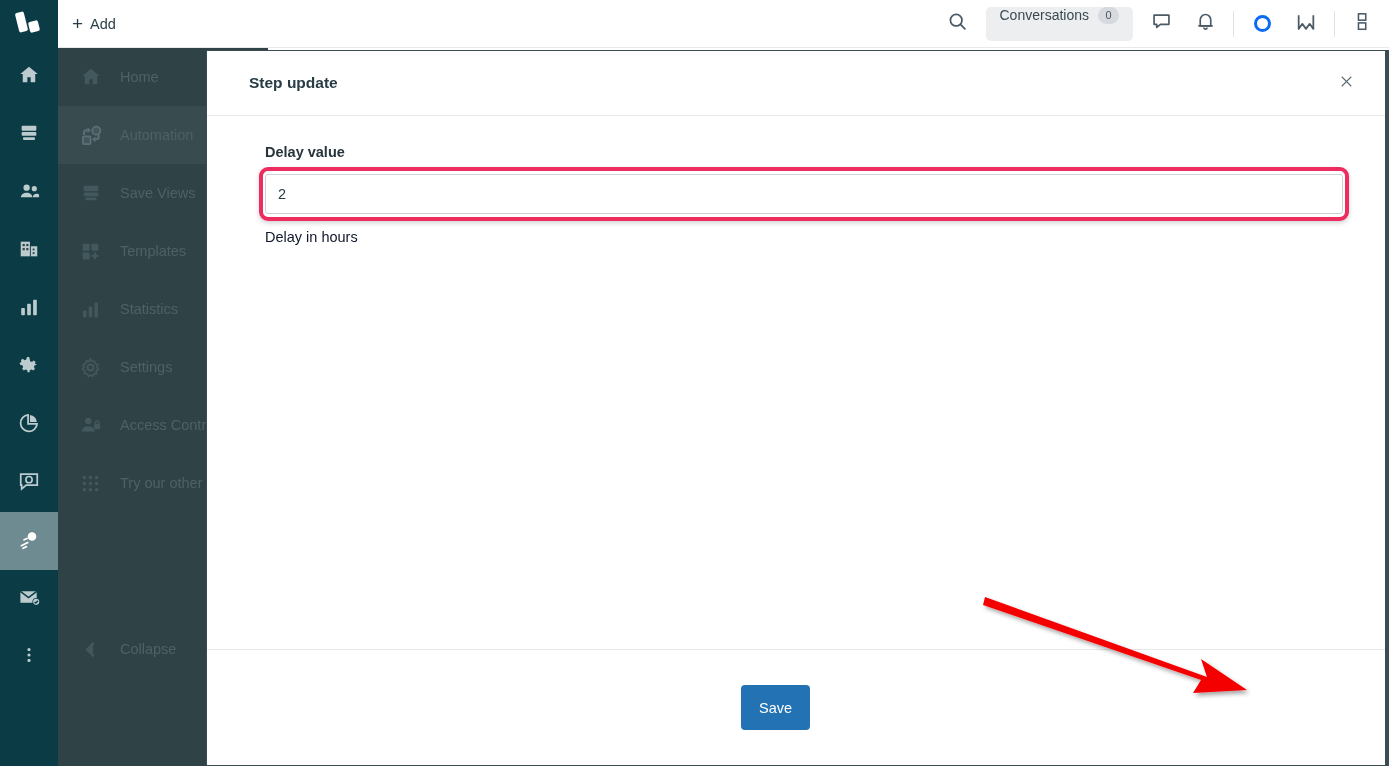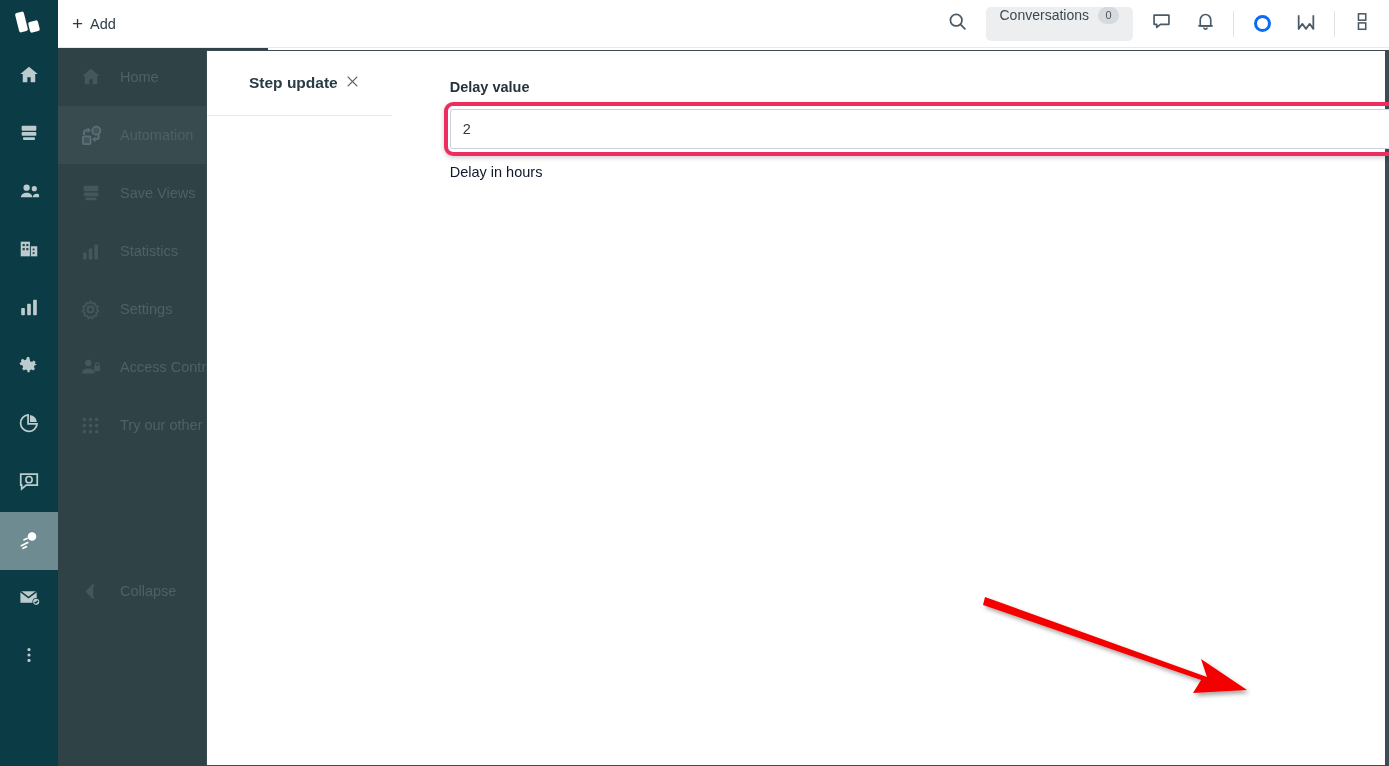--- a/index.html
+++ b/index.html
@@ -126,21 +126,21 @@
     border: 3.2px solid #0b6bf2;
   }
   .modal {
     position: absolute;
     left: 206px; top: 50px;
     width: 1183px; height: 716px;
     background: #ffffff;
     border: 1px solid #3c4c52;
     border-right: 4px solid #3c4c52;
     z-index: 11;
-    display: flex; flex-direction: row;
+    display: flex; flex-direction: column;
   }
   .modal-header {
     height: 65px;
     border-bottom: 1px solid #e6e8eb;
     display: flex; align-items: center;
     padding: 0 24px 0 42px;
     flex: 0 0 auto;
   }
   .modal-title {
     font-size: 15.5px;
@@ -190,23 +190,23 @@
     pointer-events: none;
     box-shadow: 0 2px 5px rgba(0,0,0,0.18);
   }
   .field-help {
     margin-top: 15px;
     font-size: 14.5px;
     color: #0f172a;
   }
   .modal-footer {
     flex: 0 0 auto;
-    height: 132px;
+    height: 116px;
     border-top: 1px solid #e6e8eb;
-    display: flex; align-items: center; justify-content: flex-start;
+    display: flex; align-items: center; justify-content: center;
     padding-right: 41px;
   }
   .save-btn {
     background: #2272b4;
     color: #ffffff;
     border: none;
     border-radius: 4px;
     height: 45px;
     min-width: 68px;
     padding: 0 18px;
@@ -370,20 +370,32 @@
       <span class="nic">
         <svg width="22" height="22" viewBox="0 0 24 24">
             <rect x="4" y="4" width="16" height="6" rx="1"></rect>
             <rect x="4" y="11.5" width="16" height="4" rx="1"></rect>
             <rect x="6" y="17" width="12" height="3" rx="1"></rect>
           </svg>
       </span>
       <span>Save Views</span>
     </div>
 
+    <div class="nav-item">
+      <span class="nic">
+        <svg width="21" height="21" viewBox="0 0 24 24">
+            <rect x="3" y="3" width="8" height="8" rx="1"></rect>
+            <rect x="13" y="3" width="8" height="8" rx="1"></rect>
+            <rect x="3" y="13" width="8" height="8" rx="1"></rect>
+            <rect x="16" y="13" width="2.4" height="8"></rect>
+            <rect x="13.2" y="15.8" width="8" height="2.4"></rect>
+          </svg>
+      </span>
+      <span>Templates</span>
+    </div>
 
     <div class="nav-item">
       <span class="nic">
         <svg width="21" height="21" viewBox="0 0 24 24">
             <rect x="3.5" y="13" width="4" height="8" rx="1"></rect>
             <rect x="10" y="8.5" width="4" height="12.5" rx="1"></rect>
             <rect x="16.5" y="4" width="4" height="17" rx="1"></rect>
           </svg>
       </span>
       <span>Statistics</span>

